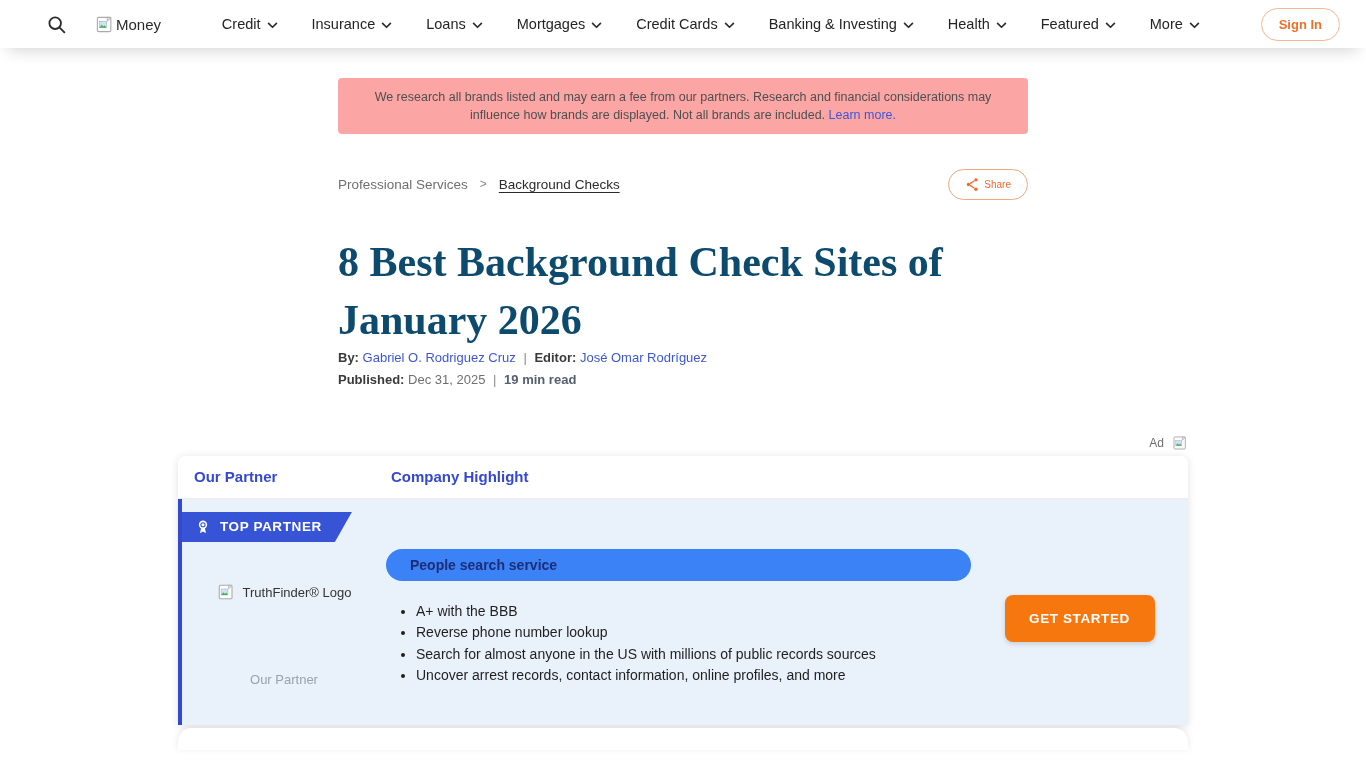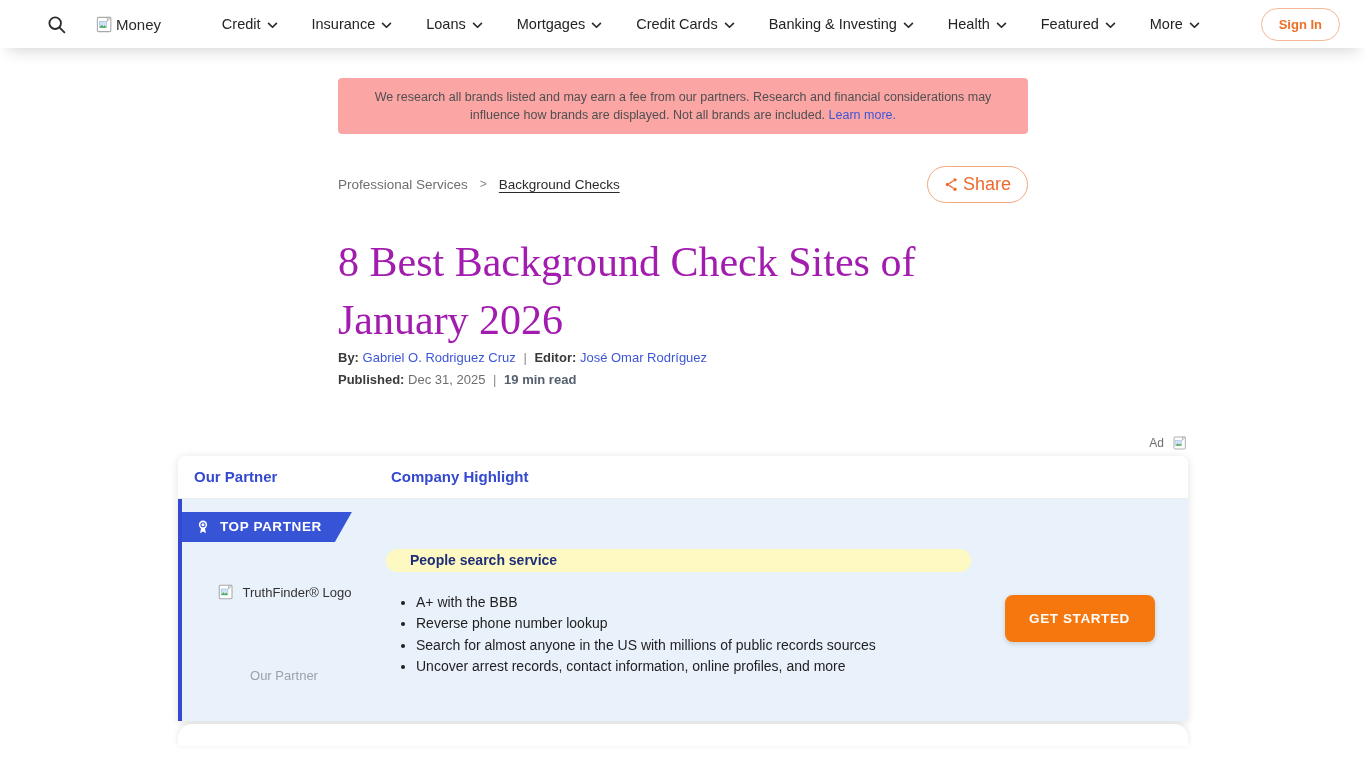--- a/index.html
+++ b/index.html
@@ -39,27 +39,27 @@
 
   
   .breadcrumb-row{ margin-top:33px; display:flex; justify-content:space-between; align-items:center; height:34px;}
   .breadcrumb{ display:flex; align-items:center; gap:12px; font-size:13.5px; }
   .crumb-first{ color:#6f6f6f; }
   .crumb-sep{ color:#8a8a8a; font-size:12px; }
   .crumb-current{ color:#2b2b2b; font-weight:500; text-decoration:underline; text-underline-offset:3px; cursor:pointer;}
   .share-btn{
     display:flex; align-items:center; gap:4px; background:#fff; cursor:pointer;
     border:1px solid #f3a77e; border-radius:999px; padding:7px 16px;
-    color:#ed6a2f; font-size:18px; font-family:inherit;
+    color:#ed6a2f; font-size:10px; font-family:inherit;
   }
 
   
   .page-title{
     margin-top:33px; font-family:"Liberation Serif","DejaVu Serif",serif;
-    font-weight:400; font-size:42px; line-height:1.38; color:#a21caf;
+    font-weight:700; font-size:42px; line-height:1.38; color:#0c4a6e;
   }
   .byline{ font-size:13px; color:#3a3a3a; }
   .byline b{ color:#3a3a3a; }
   .byline a{ color:#3d56d6; text-decoration:none; }
   .divider{ color:#8a8a8a; padding:0 4px; }
   .published{ margin-top:7px; font-size:13px; color:#3a3a3a; }
   .pub-date{ color:#6f6f6f; font-weight:400; }
   .read-time{ color:#55606f; font-weight:bold; }
 
   
@@ -84,21 +84,21 @@
     clip-path:polygon(0 0, 100% 0, calc(100% - 17px) 100%, 0 100%);
     font-size:13.5px; font-weight:bold; letter-spacing:0.6px;
   }
   .left-col{ width:204px; display:flex; flex-direction:column; align-items:center;
     justify-content:space-between; }
   .partner-logo{ display:flex; align-items:flex-start; gap:8px; margin-top:34px; }
   .partner-logo-alt{ font-size:13px; color:#333; padding-top:2px;}
   .partner-caption{ font-size:13px; color:#9aa2ab; }
   .mid-col{ flex:1; max-width:585px; }
   .pill{
-    background:#fef9c3; border-radius:999px; height:23px; display:flex; align-items:center;
+    background:#3b82f6; border-radius:999px; height:32px; display:flex; align-items:center;
     padding:3px 24px; font-size:14px; font-weight:bold; color:#1d2d78; width:100%;
   }
   .bullets{ margin:20px 0 0 30px; }
   .bullets li{ font-size:14px; color:#1f1f1f; line-height:21.5px; list-style:disc; }
   .right-col{ width:217px; display:flex; justify-content:center; align-items:flex-start; }
   .cta-btn{
     margin-top:46px; width:150px; height:47px; border:none; border-radius:8px; cursor:pointer;
     background:#f7770f; color:#fff; font-size:13.5px; font-weight:bold; letter-spacing:0.6px;
     font-family:inherit; box-shadow:0 2px 5px rgba(0,0,0,0.15);
   }

